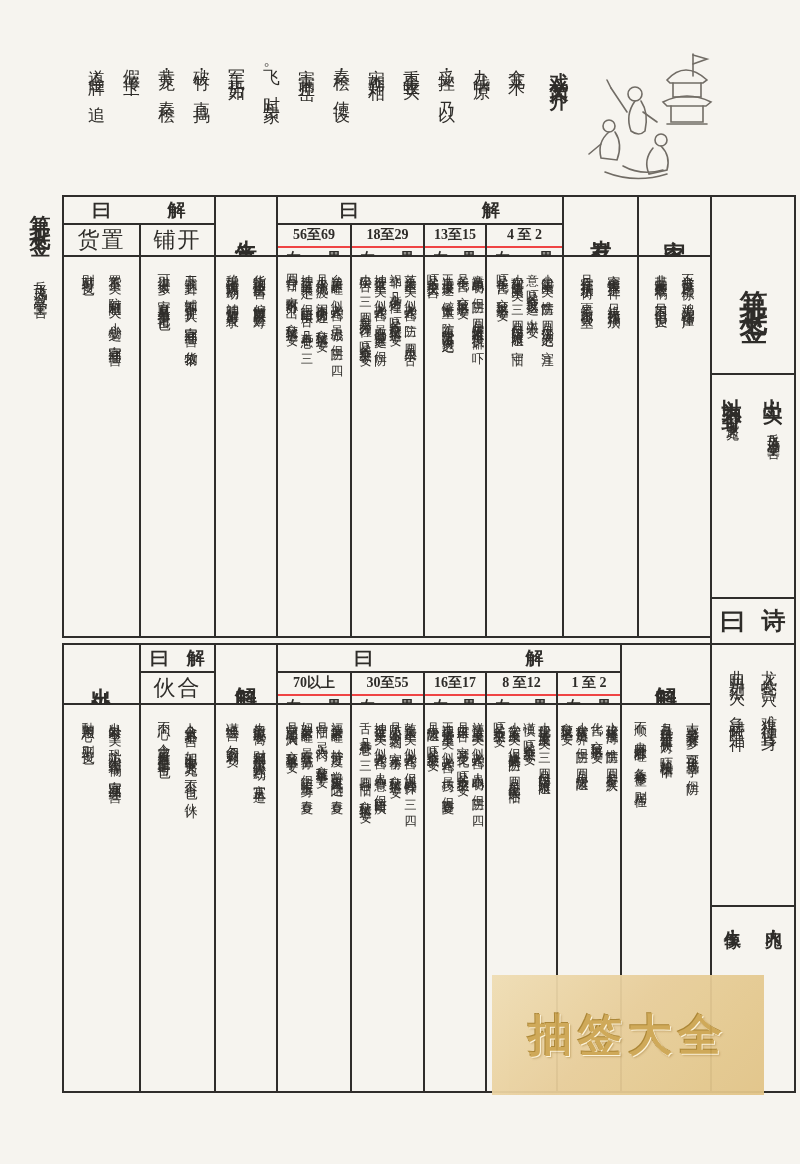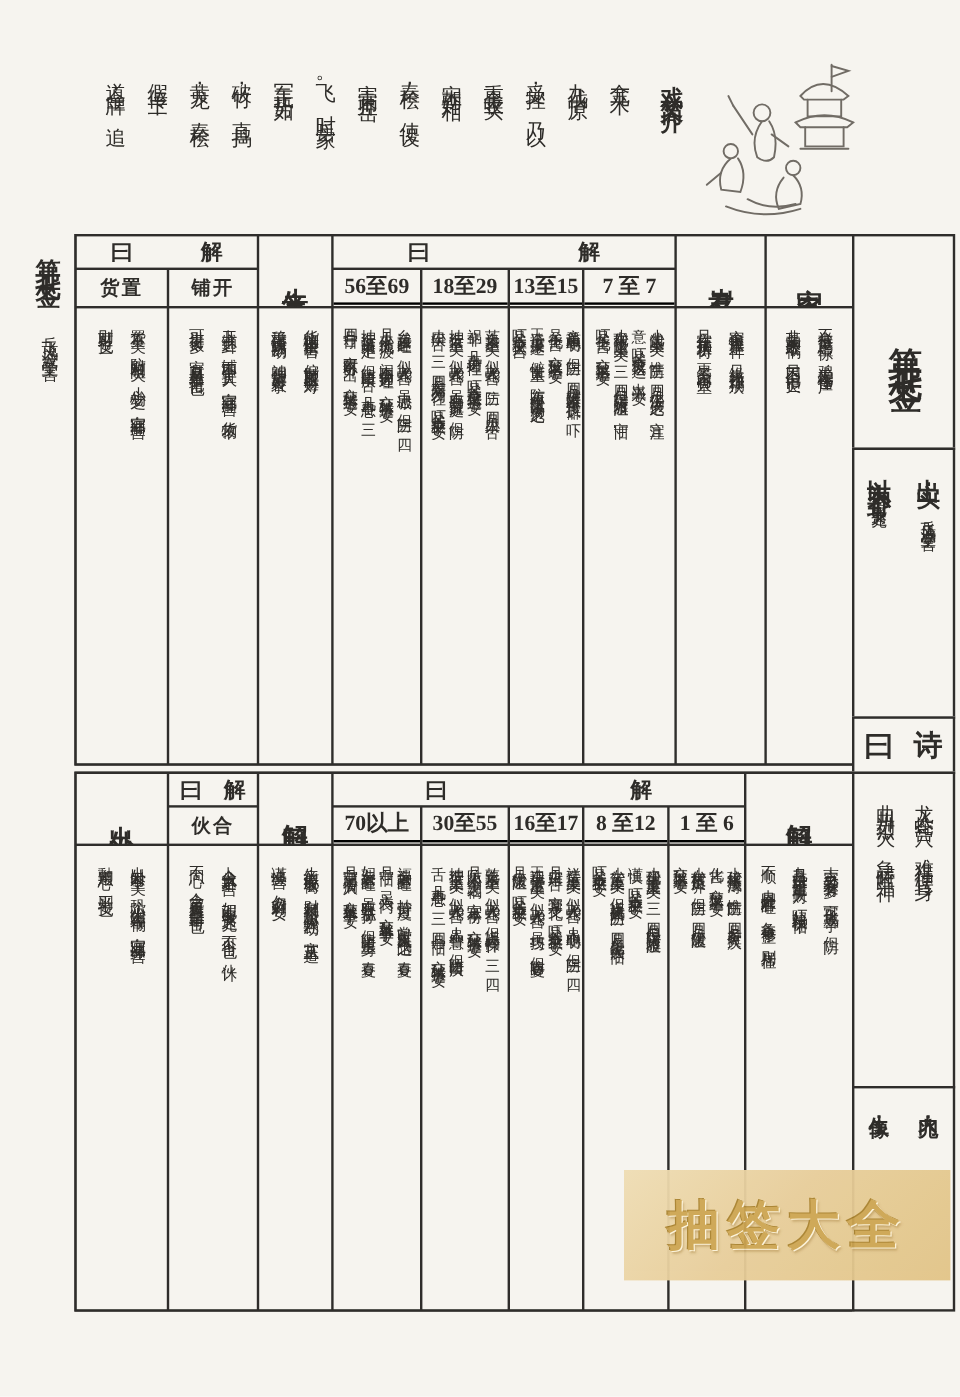--- a/index.html
+++ b/index.html
@@ -17,24 +17,24 @@
   .mlabel .m2{font-size:14px;letter-spacing:4px;margin-top:26px;display:inline-block;}
   
   .t{position:absolute;left:62px;width:650px;display:grid;box-sizing:border-box;
      border:2px solid #2f2d2b;background:#2f2d2b;gap:2px;}
   .t1{top:195px;height:443px;grid-template-columns:75px 73px 60px 72px 71px 60px 75px 73px 71px;
       grid-template-rows:26px 30px auto;}
   .t2{top:643px;height:450px;grid-template-columns:75px 73px 60px 72px 71px 60px 69px 62px 88px;
       grid-template-rows:26px 30px auto;}
   .t > div{background:#f6f4ef;min-width:0;min-height:0;}
   .hspan{display:flex;justify-content:space-around;align-items:center;font-size:18px;font-weight:bold;}
-  .hlabel{font-size:16px;font-weight:bold;display:flex;align-items:center;justify-content:center;letter-spacing:2px;}
+  .hlabel{font-size:22px;font-weight:normal;display:flex;align-items:center;justify-content:center;letter-spacing:2px;}
   .vlabel{writing-mode:vertical-rl;text-orientation:upright;font-size:22px;font-weight:bold;
           letter-spacing:4px;display:flex;align-items:center;justify-content:center;}
-  .rg .range{font-size:18px;font-weight:bold;text-align:center;border-bottom:2px solid #000000;padding:1px 0 2px;}
+  .rg .range{font-size:14px;font-weight:bold;text-align:center;border-bottom:2px solid #ef4444;padding:1px 0 2px;}
   .rg .gender{font-size:13.5px;font-weight:bold;text-align:justify;text-align-last:justify;padding:1px 9px 0;}
   .bodyc{display:flex;justify-content:center;overflow:hidden;padding:7px 1px;}
   .vtext{writing-mode:vertical-rl;text-orientation:upright;white-space:pre-line;
          font-size:12.5px;letter-spacing:2px;line-height:15px;}
   .lines2 .vtext{line-height:27px;font-size:13px;}
   .lines3 .vtext{line-height:26px;font-size:13px;}
   
   .sb{position:absolute;left:710px;width:86px;box-sizing:border-box;border:2px solid #2f2d2b;background:#f6f4ef;}
   .sb1{top:195px;height:180px;display:flex;align-items:center;justify-content:center;}
   .sb1 .big4{writing-mode:vertical-rl;text-orientation:upright;font-size:28px;font-weight:bold;letter-spacing:9px;}
@@ -42,21 +42,21 @@
   .vcol{writing-mode:vertical-rl;text-orientation:upright;}
   .vcol .big{font-size:20px;font-weight:bold;letter-spacing:4px;}
   .vcol .small{font-size:13px;letter-spacing:2px;margin-top:8px;display:inline-block;}
   .sb3{top:597px;height:48px;display:flex;justify-content:space-around;align-items:center;
        font-size:24px;font-weight:bold;}
   .sb4{top:643px;height:264px;display:flex;justify-content:center;padding-top:12px;box-sizing:border-box;}
   .sb4 .vtext{font-size:16px;line-height:32px;letter-spacing:5px;}
   .sb5{top:905px;height:188px;display:flex;flex-direction:row-reverse;justify-content:space-around;padding-top:8px;}
   .sb5 .vcol{font-size:17px;font-weight:bold;letter-spacing:3px;}
   
-  .wm{position:absolute;left:520px;top:975px;width:272px;height:92px;z-index:6;
+  .wm{position:absolute;left:492px;top:975px;width:272px;height:120px;z-index:6;
       background:linear-gradient(135deg,#efddb4 0%,#e8ce9a 45%,#e2c487 100%);opacity:.95;
       display:flex;align-items:center;justify-content:center;}
   .wm span{font-size:44px;font-weight:bold;letter-spacing:6px;color:#cda551;
       text-shadow:1px 1px 0 #fdf3d8,-1px -1px 0 #a9822e,2px 2px 2px rgba(140,100,30,.35);}
   .pageno{position:absolute;top:1100px;left:0;width:800px;text-align:center;
       font-size:23px;color:#3a3835;font-family:"Liberation Serif", serif;}
 </style>
 </head>
 <body>
 
@@ -126,21 +126,21 @@
     </div>
     <div class="rg" style="grid-column:5;grid-row:2;">
       <div class="range">18至29</div>
       <div class="gender">女　男</div>
     </div>
     <div class="rg" style="grid-column:6;grid-row:2;">
       <div class="range">13至15</div>
       <div class="gender">女　男</div>
     </div>
     <div class="rg" style="grid-column:7;grid-row:2;">
-      <div class="range">7 至 7</div>
+      <div class="range">4 至 2</div>
       <div class="gender">女　男</div>
     </div>
     <div class="vlabel" style="grid-column:8;grid-row:1/3;">岁君</div>
     <div class="vlabel" style="grid-column:9;grid-row:1/3;">家宅</div>
 
     <div class="bodyc lines2" style="grid-column:1;grid-row:3;">
         <div class="vtext">置货不美　防财利阻失　小心劫之　宜守旧经营
 则财可安也</div>
       </div>
     <div class="bodyc lines2" style="grid-column:2;grid-row:3;">
@@ -207,21 +207,21 @@
     </div>
     <div class="rg" style="grid-column:6;grid-row:2;">
       <div class="range">16至17</div>
       <div class="gender">女　男</div>
     </div>
     <div class="rg" style="grid-column:7;grid-row:2;">
       <div class="range">8 至12</div>
       <div class="gender">女　男</div>
     </div>
     <div class="rg" style="grid-column:8;grid-row:2;">
-      <div class="range">1 至 6</div>
+      <div class="range">1 至 2</div>
       <div class="gender">女　男</div>
     </div>
     <div class="vlabel" style="grid-column:9;grid-row:1/3;">解曰</div>
 
     <div class="bodyc lines2" style="grid-column:1;grid-row:3;">
         <div class="vtext">出外时令不美　恐防小人生端寄祸　宜守旧课经营
 動遵用心　则平安也</div>
       </div>
     <div class="bodyc lines2" style="grid-column:2;grid-row:3;">
         <div class="vtext">卜合伙之卦不吉　如泥中取禽之兆　不可合也　伙计

